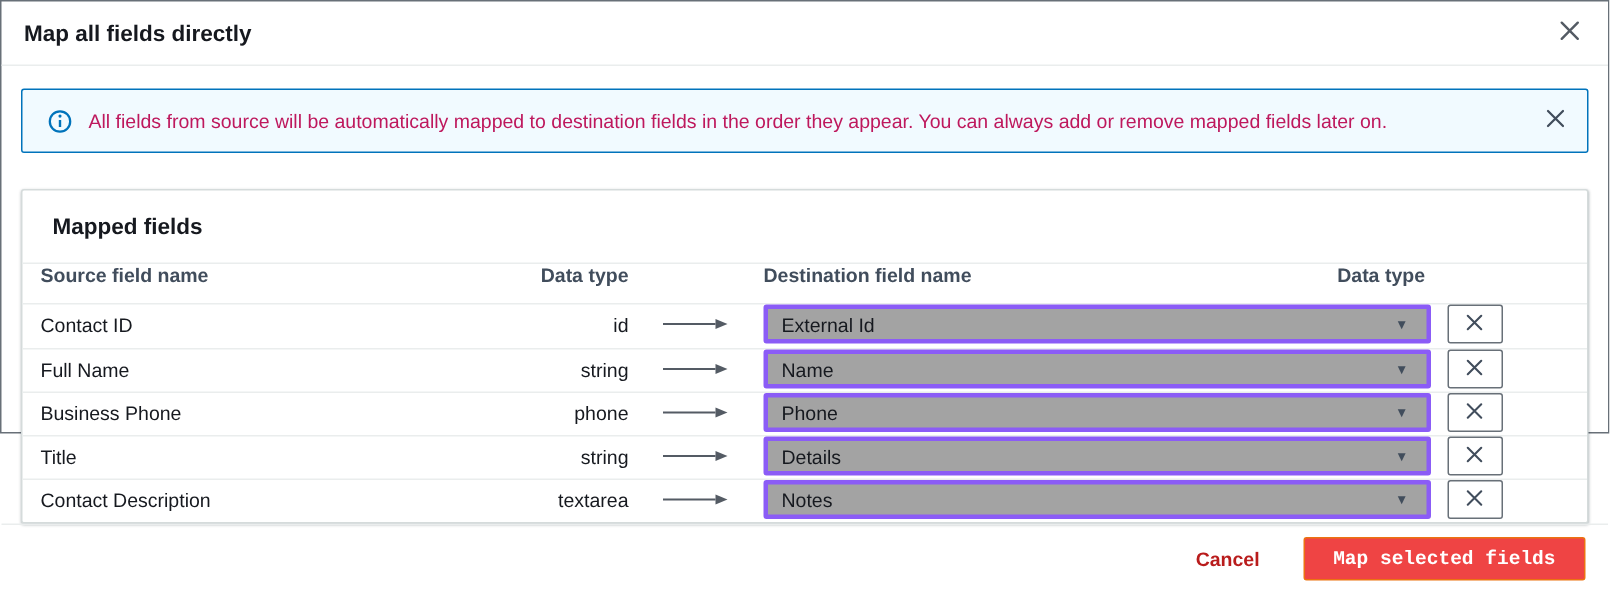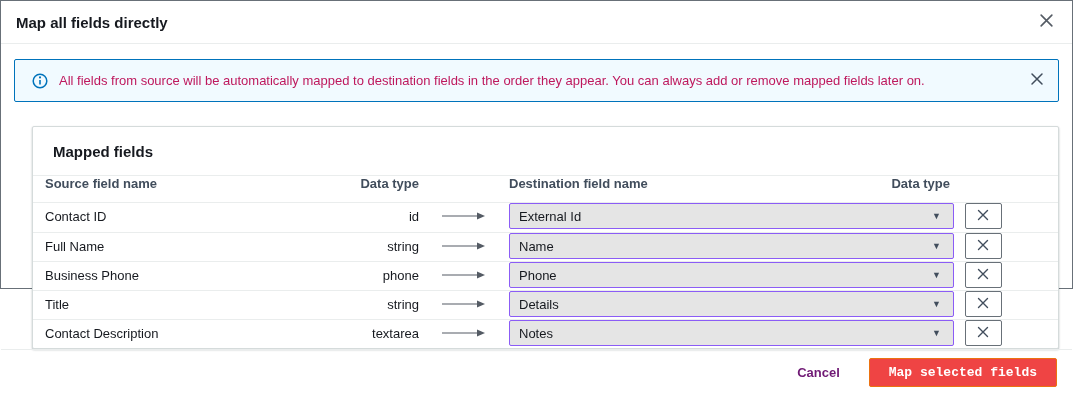--- a/index.html
+++ b/index.html
@@ -33,21 +33,20 @@
     display: flex; align-items: center; gap: 11px;
     border: 1px solid #0073bb; background: #f1faff;
     border-radius: 2px; padding: 10px 12px 10px 17px;
   }
   .alert-text { flex: 1; font-size: 13px; line-height: 20px; color: #be185d; }
   
   .card {
     margin-top: 24px; background: #fff;
     border: 1px solid #d5dbdb; border-radius: 2px;
     box-shadow: 0 1px 2px rgba(0,28,36,0.3);
-    margin-left: 18px;
   }
   .card-header { padding: 16px 20px 15px 20px; font-size: 15px; font-weight: bold; }
   .t-head, .t-row {
     display: grid;
     grid-template-columns: 1fr 95px 78px 455px 50px;
     align-items: center;
     padding: 0 50px 15px 12px;
   }
   .t-head {
     height: 28px;
@@ -56,41 +55,41 @@
   }
   .t-row { height: 29px; font-size: 13px; }
   .t-row + .t-row { border-top: 1px solid #eaeded; }
   .cell-type { text-align: right; padding-right: 6px; }
   .cell-arrow { display: flex; justify-content: center; align-items: center; }
   .cell-dest { padding-left: 6px; }
   .head-dest { display: flex; justify-content: space-between; padding-left: 6px; padding-right: 8px; }
   .cell-remove { display: flex; justify-content: center; }
   .select {
     width: calc(100% - 4px); height: 26px;
-    border: 1px solid #8b5cf6; border-radius: 2px; background: #e5e5e5;
+    border: 3px solid #8b5cf6; border-radius: 2px; background: #a3a3a3;
     display: flex; align-items: center; justify-content: space-between;
     padding: 0 12px 0 9px; font-size: 13px; cursor: pointer;
   }
   .caret { font-size: 9px; color: #414d5c; line-height: 1; }
   .xbtn {
     width: 37px; height: 26px;
     border: 1px solid #687078; border-radius: 2px; background: #fff;
     display: flex; align-items: center; justify-content: center; cursor: pointer;
   }
   
   .modal-footer {
     flex: 0 0 auto;
     border-top: 1px solid #eaeded;
     padding: 8px 15px;
     display: flex; justify-content: flex-end; align-items: center; gap: 27px;
   }
   .cancel-btn {
     background: none; border: none; cursor: pointer;
     font-family: "Liberation Sans", sans-serif;
-    font-size: 13px; font-weight: bold; color: #701a75; padding: 4px 2px;
+    font-size: 13px; font-weight: bold; color: #b91c1c; padding: 4px 2px;
   }
   .submit-btn {
     background: #ef4444; border: 1px solid #ec7211; border-radius: 2px;
     color: #fff; font-family: Liberation Mono, monospace;
     font-size: 13px; font-weight: bold;
     padding: 6px 19px; cursor: pointer;
   }
 </style>
 </head>
 <body>

